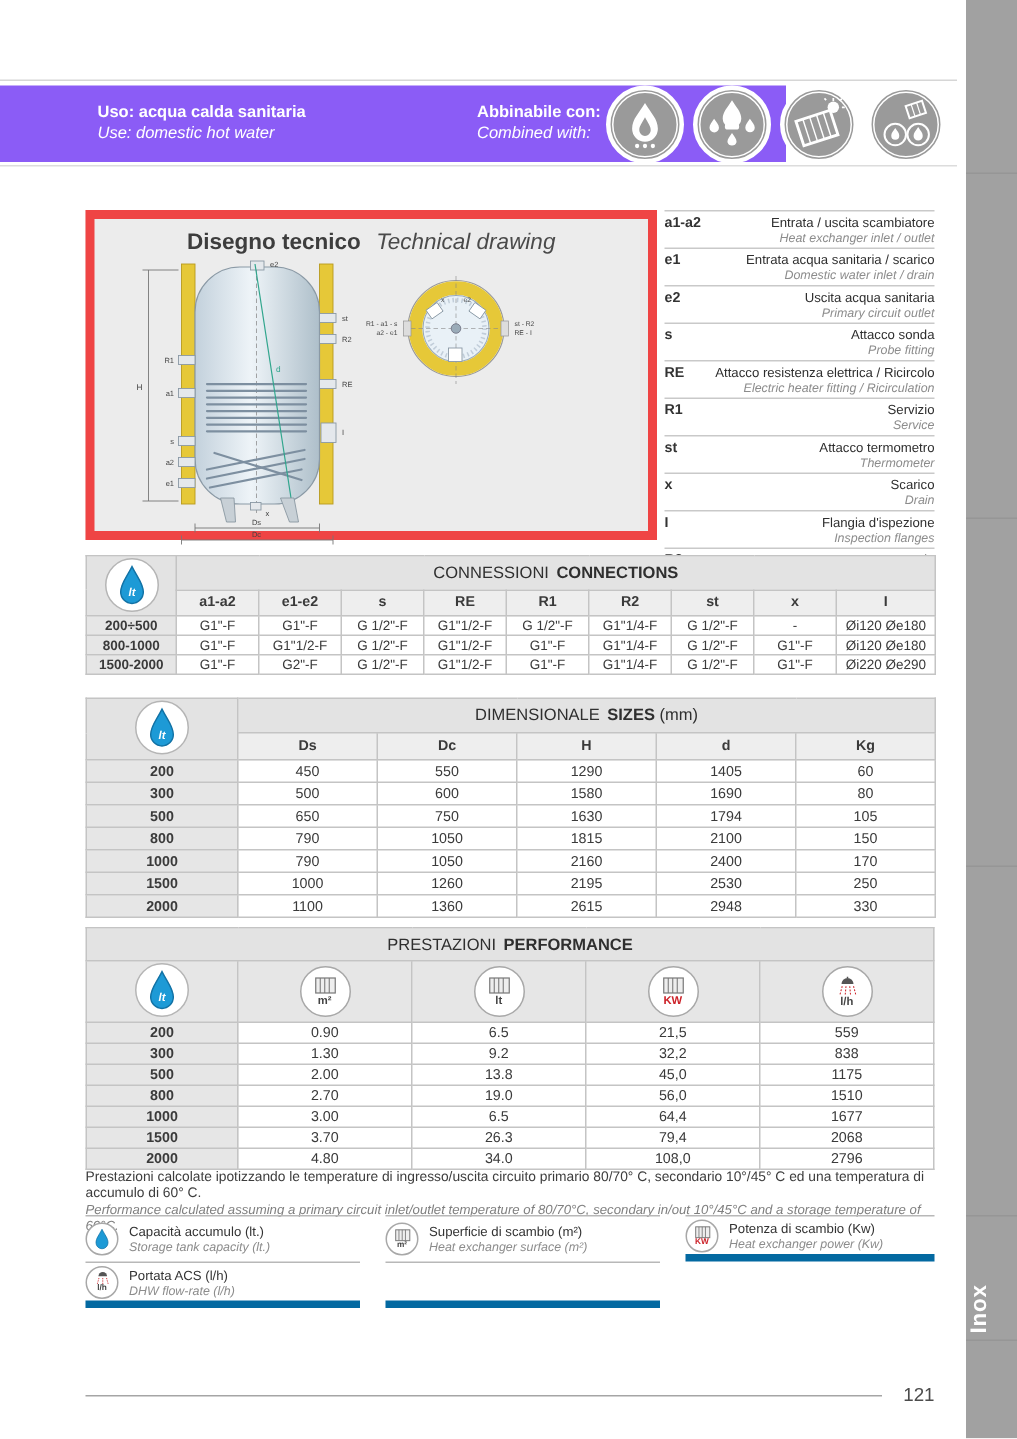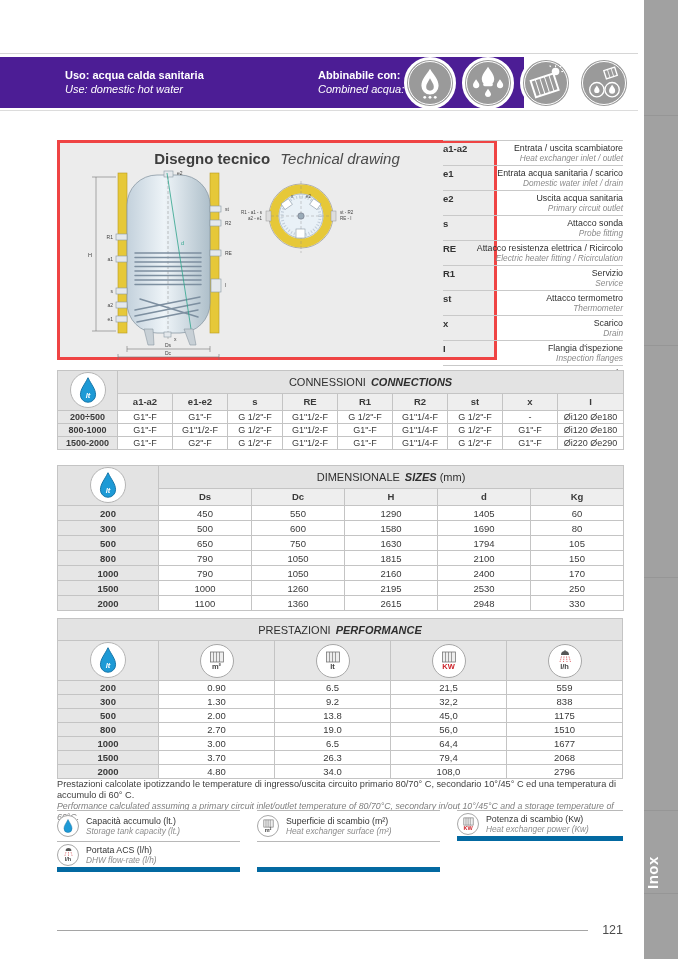--- a/index.html
+++ b/index.html
@@ -8,55 +8,55 @@
 
   
   .side-strip { position:absolute; right:0; top:0; width:34px; height:959px; background:#a1a1a1; }
   .side-strip .sep { position:absolute; left:0; width:100%; height:1px; background:#969696; }
   .side-tab-label { position:absolute; right:0; top:833px; width:34px; height:80px;
     writing-mode:vertical-rl; transform:rotate(180deg); text-align:center;
     color:#fff; font-weight:bold; font-size:15px; letter-spacing:0.5px; }
 
   
   .rule-top { position:absolute; left:0; top:53px; width:638px; height:1px; background:#d6d6d6; }
-  .band { position:absolute; left:0; top:57px; width:524px; height:51px; background:#4c1d95;padding-left:38px; }
+  .band { position:absolute; left:0; top:57px; width:524px; height:51px; background:#8b5cf6;padding-left:38px; }
   .rule-bot { position:absolute; left:0; top:110px; width:638px; height:1px; background:#dcdcdc; }
   .band-text { position:absolute; top:11px; color:#fff; font-size:11px; line-height:14px; }
   .band-text .l1 { font-weight:bold; }
   .band-text .l2 { font-style:italic; }
   .band-use { left:65px; }
   .band-comb { left:318px; }
   .bicon { position:absolute; top:0; width:52px; height:52px; border:3px solid #fff; border-radius:50%;
     background:#9a9a9a; }
   .bicon::after { content:""; position:absolute; inset:1px; border:1px solid #fff; border-radius:50%; }
   .bicon svg { position:absolute; inset:2px; width:42px; height:42px; }
 
   
-  .panel { position:absolute; left:57px; top:140px; width:440px; height:220px;
-    background:#ececec; border:3px solid #ef4444;padding-left:48px; }
+  .panel { position:absolute; left:57px; top:140px; width:381px; height:220px;
+    background:#ececec; border:6px solid #ef4444;padding-left:48px; }
   .panel-title { position:absolute; top:7px; left:0; width:100%; text-align:center; font-size:15px; color:#3d3d3d; }
   .panel-title .t1 { font-weight:bold; }
   .panel-title .t2 { font-style:italic; margin-left:6px; color:#4a4a4a; }
   .tech-svg { position:absolute; left:0; top:26px; width:373px; height:192px; }
 
   
   .legend { position:absolute; left:443px; top:140px; width:180px; border-top:1px solid #c9c9c9; }
   .lg-row { display:flex; align-items:flex-start; border-bottom:1px solid #c9c9c9; padding:2px 0 2px 0; min-height:16px; }
   .lg-code { width:30px; font-weight:bold; font-size:9.5px; color:#333; }
   .lg-txt { flex:1; text-align:right; }
   .lg-it { display:block; font-size:8.8px; color:#2e2e2e; line-height:10px; }
   .lg-en { display:block; font-size:8.3px; color:#8c8c8c; font-style:italic; line-height:10px; }
 
   
   table.dt { position:absolute; left:57px; border-collapse:collapse; table-layout:fixed; width:566px;
     font-size:9.5px; color:#3a3a3a; background:#fff; border:1px solid #9e9e9e; }
   table.dt th, table.dt td { border:1px solid #c4c4c4; text-align:center; vertical-align:middle; padding:1px 2px; }
   .titlecell { background:#e3e3e3; font-size:11px; height:22px; color:#2f2f2f; }
   .titlecell .ti { font-weight:normal; }
-  .titlecell .te { font-weight:bold; font-style:italic; margin-left:5px; }
+  .titlecell .te { font-weight:bold; margin-left:5px; }
   .titlecell .tu { font-weight:normal; margin-left:3px; }
   .iconcell { background:#e3e3e3; }
   tr.colrow th { background:#eeeeee; font-weight:bold; font-size:9.5px; height:17px; }
   td.rlab { background:#e6e6e6; font-weight:bold; }
   #tbl-conn { top:370px; font-size:9px; }
   #tbl-conn td { height:13px; }
   #tbl-dim { top:465px; }
   #tbl-dim td { height:15px; }
   #tbl-perf { top:618px; }
   #tbl-perf td { height:13px; }
@@ -106,21 +106,21 @@
   <div class="side-tab-label">Inox</div>
 
   <div class="rule-top"></div>
   <div class="band">
     <div class="band-text band-use">
       <div class="l1">Uso: acqua calda sanitaria</div>
       <div class="l2">Use: domestic hot water</div>
     </div>
     <div class="band-text band-comb">
       <div class="l1">Abbinabile con:</div>
-      <div class="l2">Combined acqua:</div>
+      <div class="l2">Combined with:</div>
     </div>
     <div class="bicon" style="left:404px">
       <svg viewBox="0 0 44 44">
         <path d="M22 7 C18 14 13 18 13 25 a9 9 0 0 0 18 0 C31 18 26 14 22 7Z" fill="#fff"></path>
         <path d="M22 17 C20 21 18 23 18 26 a4 4 0 0 0 8 0 C26 23 24 21 22 17Z" fill="#9a9a9a"></path>
         <circle cx="16.5" cy="37" r="1.5" fill="#fff"></circle>
           <circle cx="22" cy="37" r="1.5" fill="#fff"></circle>
           <circle cx="27.5" cy="37" r="1.5" fill="#fff"></circle>
       </svg>
     </div>

